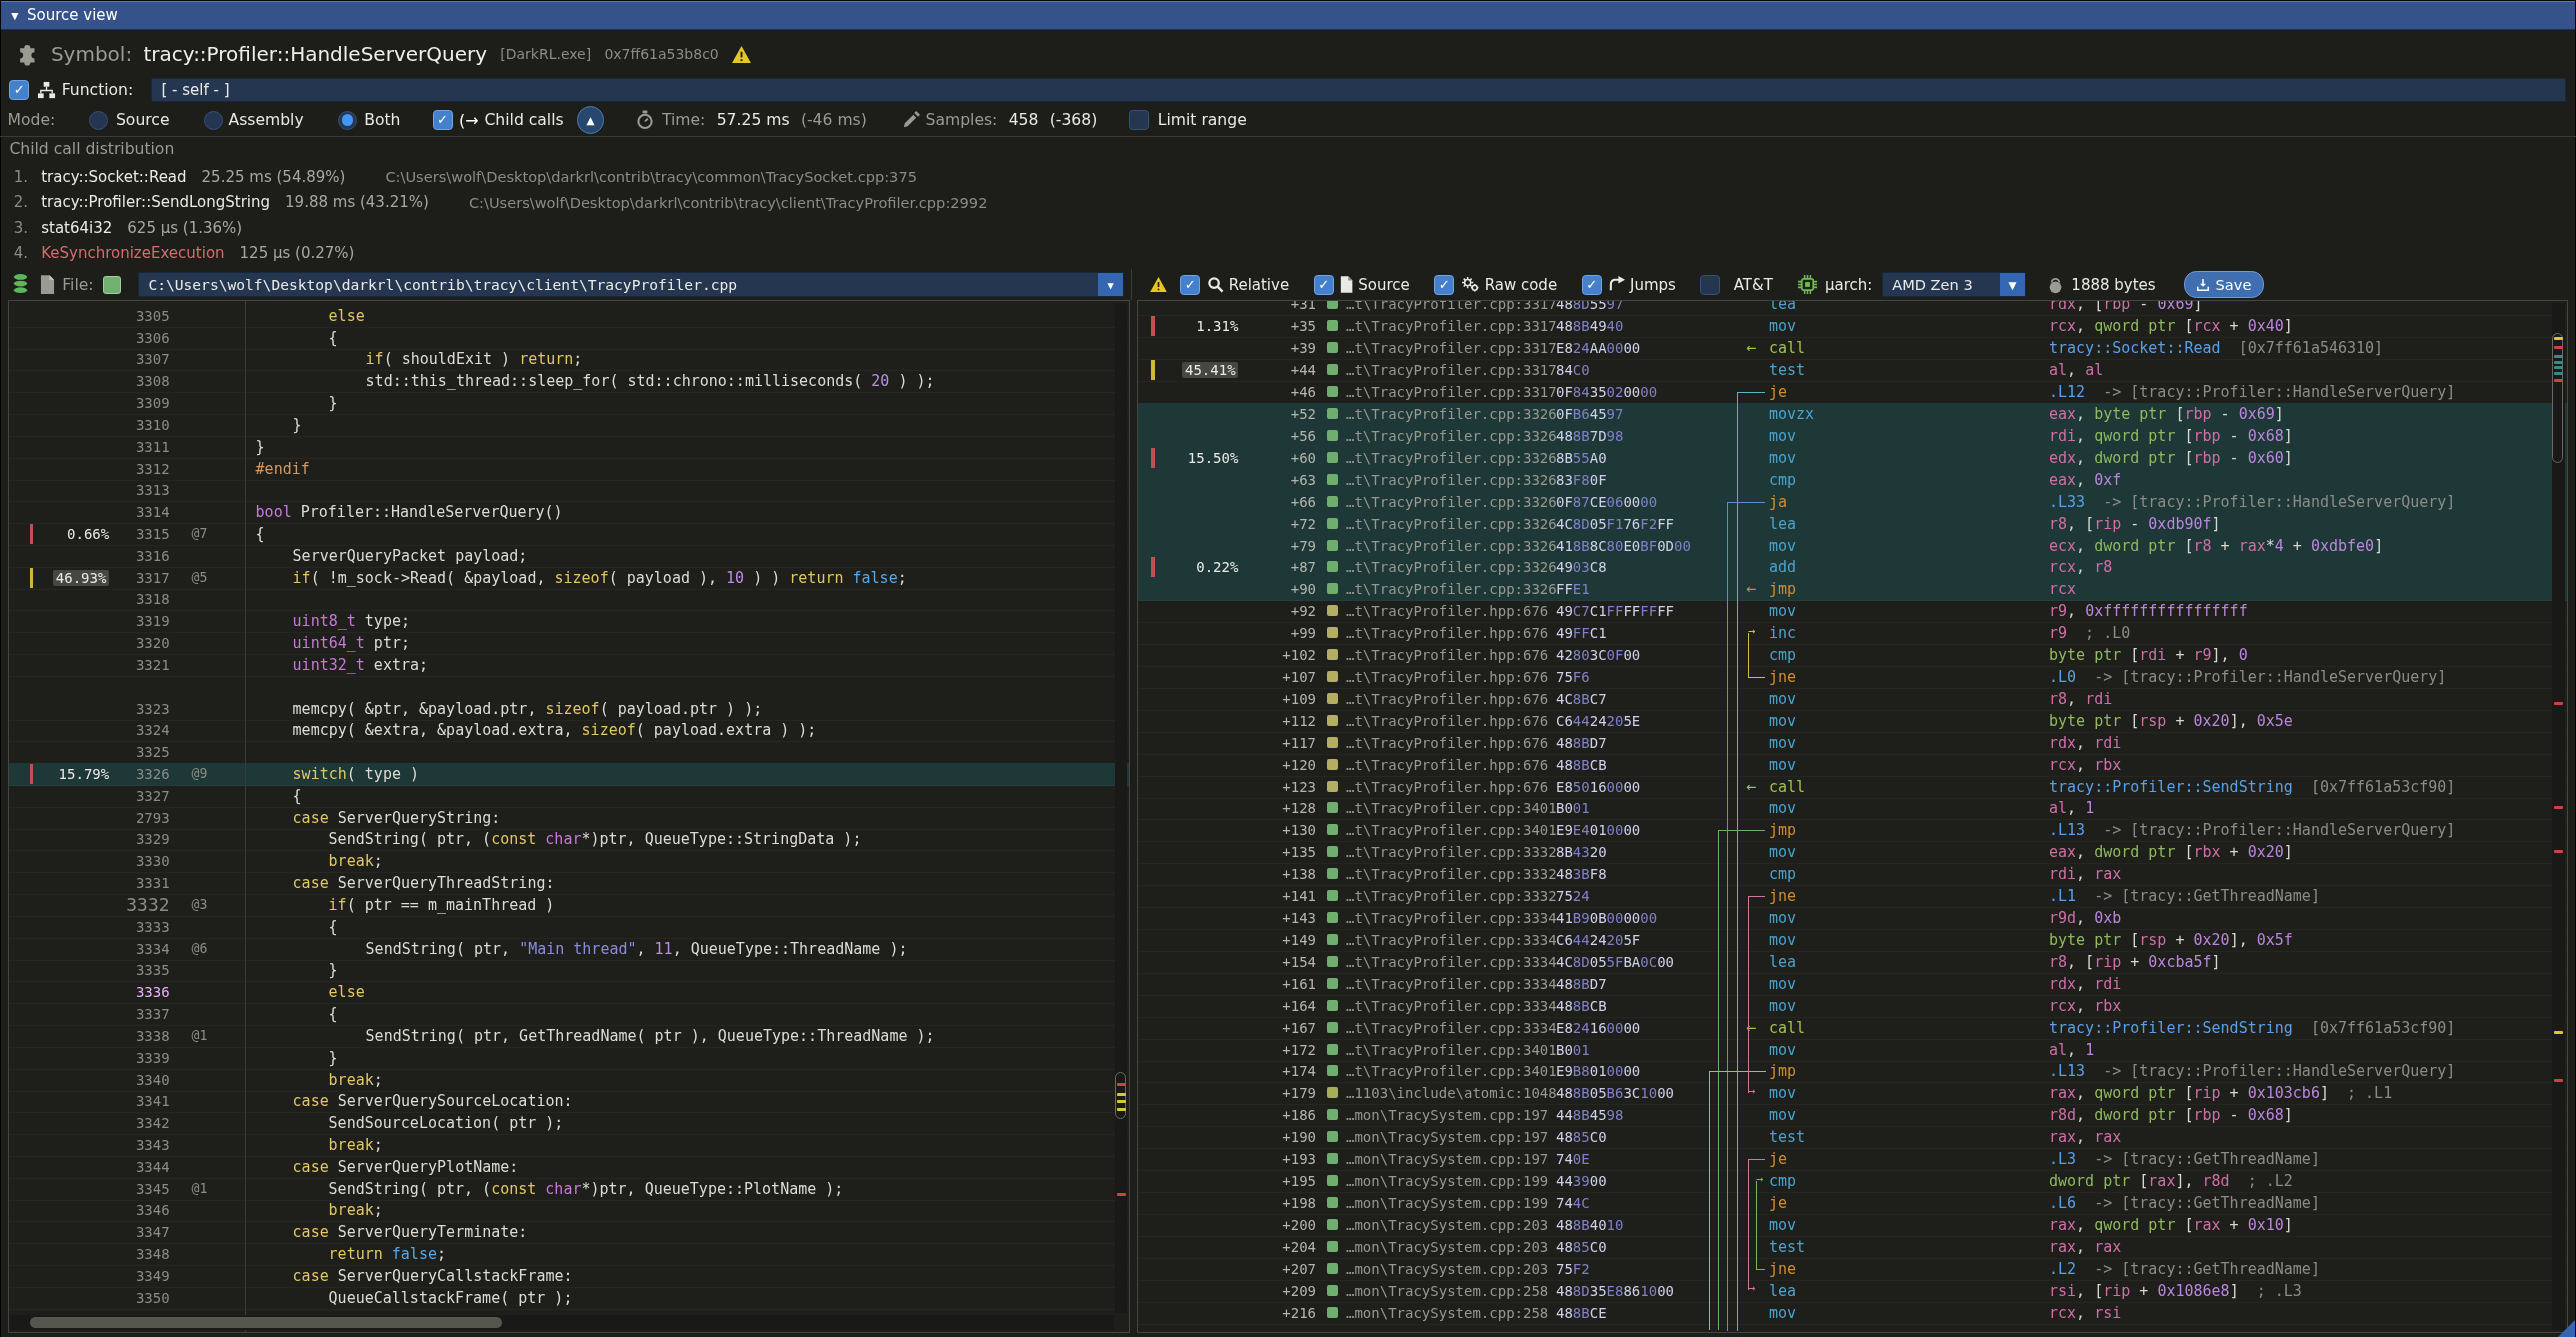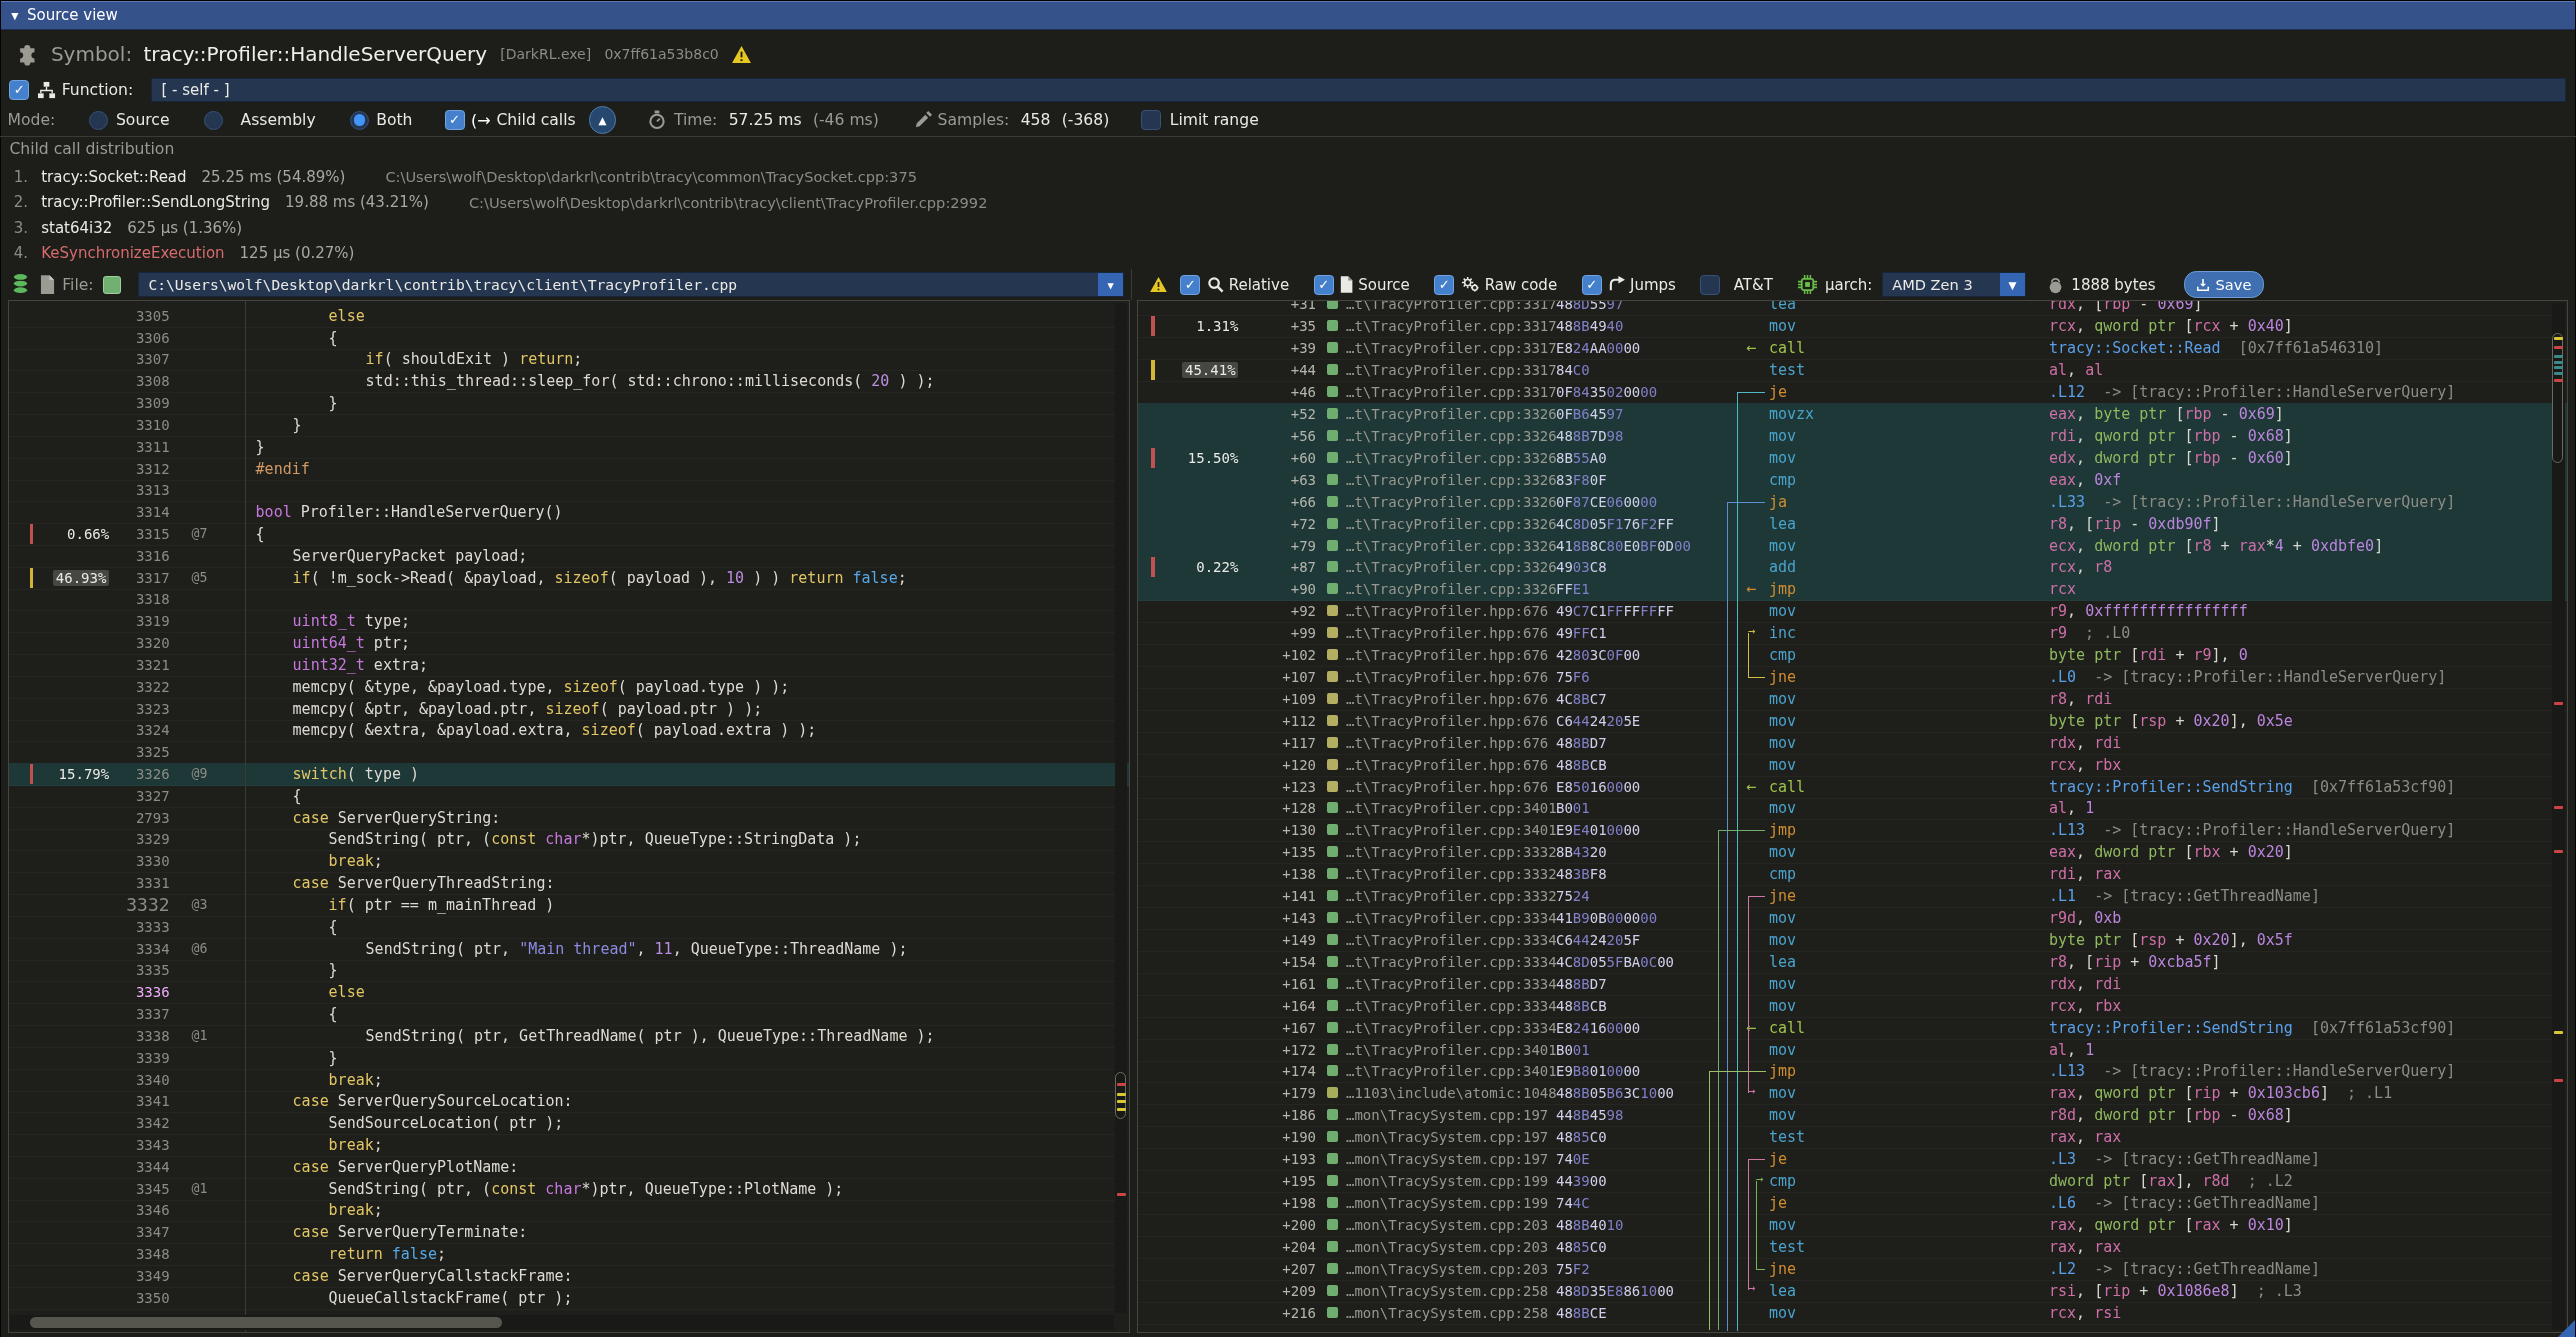--- a/index.html
+++ b/index.html
@@ -140,21 +140,21 @@
 
   <div class="row-mode">
     <span class="lbl dim">Mode:</span>
     <span id="radios" style="display:flex;align-items:center">
         <span style="display: flex; align-items: center; margin-left: 34px;">
           <span class="radio"></span>
           <span style="margin-left:7.6px">Source</span>
         </span>
         <span style="display: flex; align-items: center; margin-left: 34px;">
           <span class="radio"></span>
-          <span style="margin-left:18px">Assembly</span>
+          <span style="margin-left:6px">Assembly</span>
         </span>
         <span style="display: flex; align-items: center; margin-left: 34px;">
           <span class="radio sel"></span>
           <span style="margin-left:7.6px">Both</span>
         </span>
       </span>
     <span class="cb checked" style="margin-left:32px">
         <span class="tick">✓</span>
       </span>
     <span class="icon" style="margin-left:6.6px;font-size:16px;color:#fff">(→</span>
@@ -400,24 +400,20 @@
           <div class="cell mono" style="left: 102px; width: 59px; text-align: right; font-size: 14px; color: rgb(140, 140, 133);">3319</div>
           <div class="cell mono" style="left: 284px; font-size: 15px;"><span class="t-ty">uint8_t</span><span class="t-d"> type;</span></div>
         </div>
         <div class="rowabs rowline" style="top: 331px; height: 22px;">
           <div class="cell mono" style="left: 102px; width: 59px; text-align: right; font-size: 14px; color: rgb(140, 140, 133);">3320</div>
           <div class="cell mono" style="left: 284px; font-size: 15px;"><span class="t-ty">uint64_t</span><span class="t-d"> ptr;</span></div>
         </div>
         <div class="rowabs rowline" style="top: 353px; height: 22px;">
           <div class="cell mono" style="left: 102px; width: 59px; text-align: right; font-size: 14px; color: rgb(140, 140, 133);">3321</div>
           <div class="cell mono" style="left: 284px; font-size: 15px;"><span class="t-ty">uint32_t</span><span class="t-d"> extra;</span></div>
-        </div>
-        <div class="rowabs rowline" style="top: 375px; height: 22px;">
-          <div class="cell mono" style="left: 102px; width: 59px; text-align: right; font-size: 14px; color: rgb(140, 140, 133);">3322</div>
-          <div class="cell mono" style="left: 284px; font-size: 15px;"><span class="t-d">memcpy( &amp;type, &amp;payload.type, </span><span class="t-kw">sizeof</span><span class="t-d">( payload.type ) );</span></div>
         </div>
         <div class="rowabs rowline" style="top: 397px; height: 22px;">
           <div class="cell mono" style="left: 102px; width: 59px; text-align: right; font-size: 14px; color: rgb(140, 140, 133);">3323</div>
           <div class="cell mono" style="left: 284px; font-size: 15px;"><span class="t-d">memcpy( &amp;ptr, &amp;payload.ptr, </span><span class="t-kw">sizeof</span><span class="t-d">( payload.ptr ) );</span></div>
         </div>
         <div class="rowabs rowline" style="top: 418px; height: 22px;">
           <div class="cell mono" style="left: 102px; width: 59px; text-align: right; font-size: 14px; color: rgb(140, 140, 133);">3324</div>
           <div class="cell mono" style="left: 284px; font-size: 15px;"><span class="t-d">memcpy( &amp;extra, &amp;payload.extra, </span><span class="t-kw">sizeof</span><span class="t-d">( payload.extra ) );</span></div>
         </div>
         <div class="rowabs rowline" style="top: 440px; height: 22px;">

